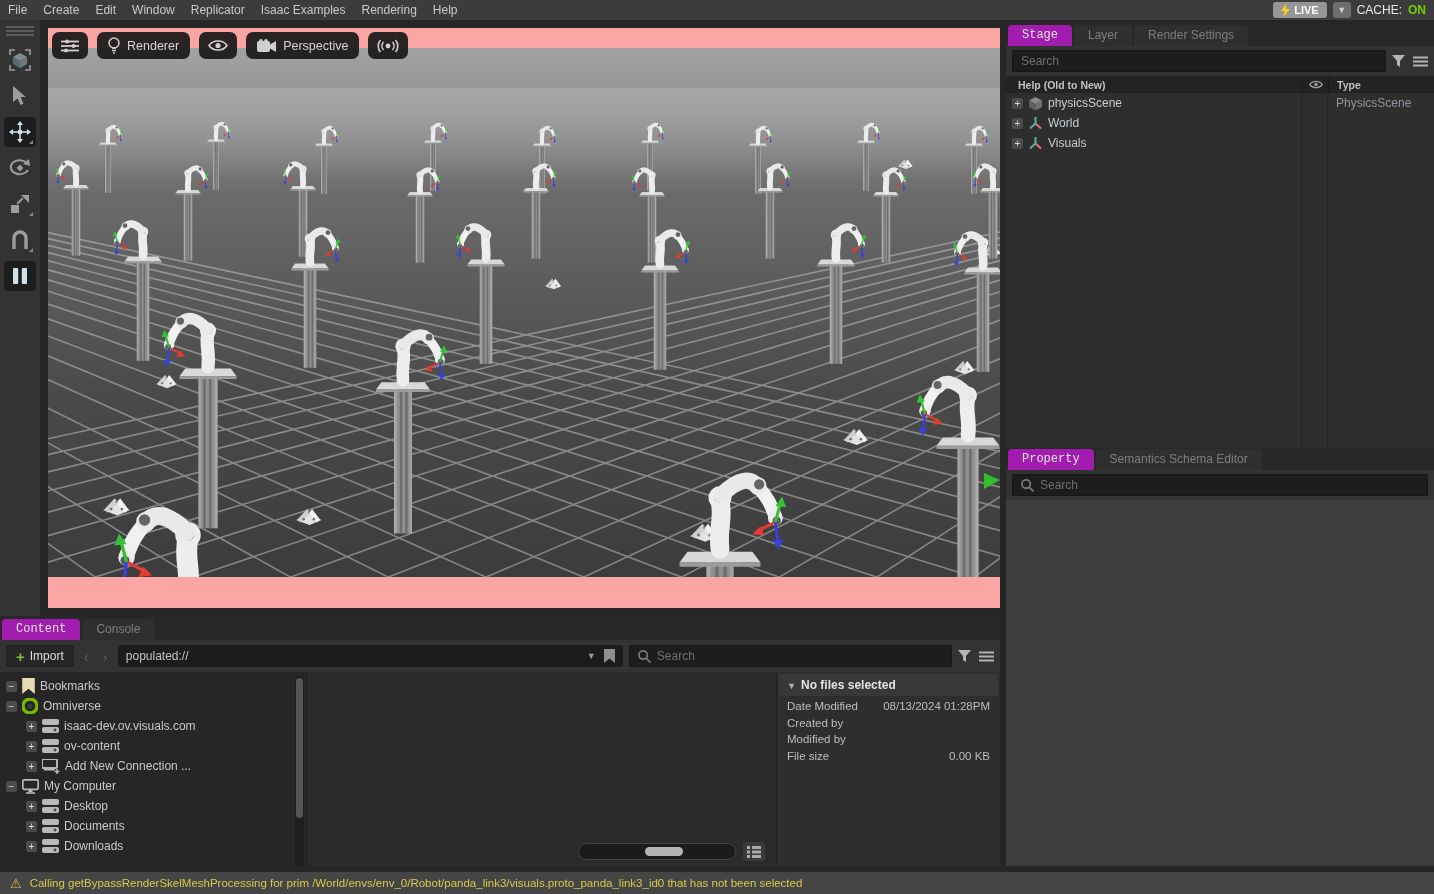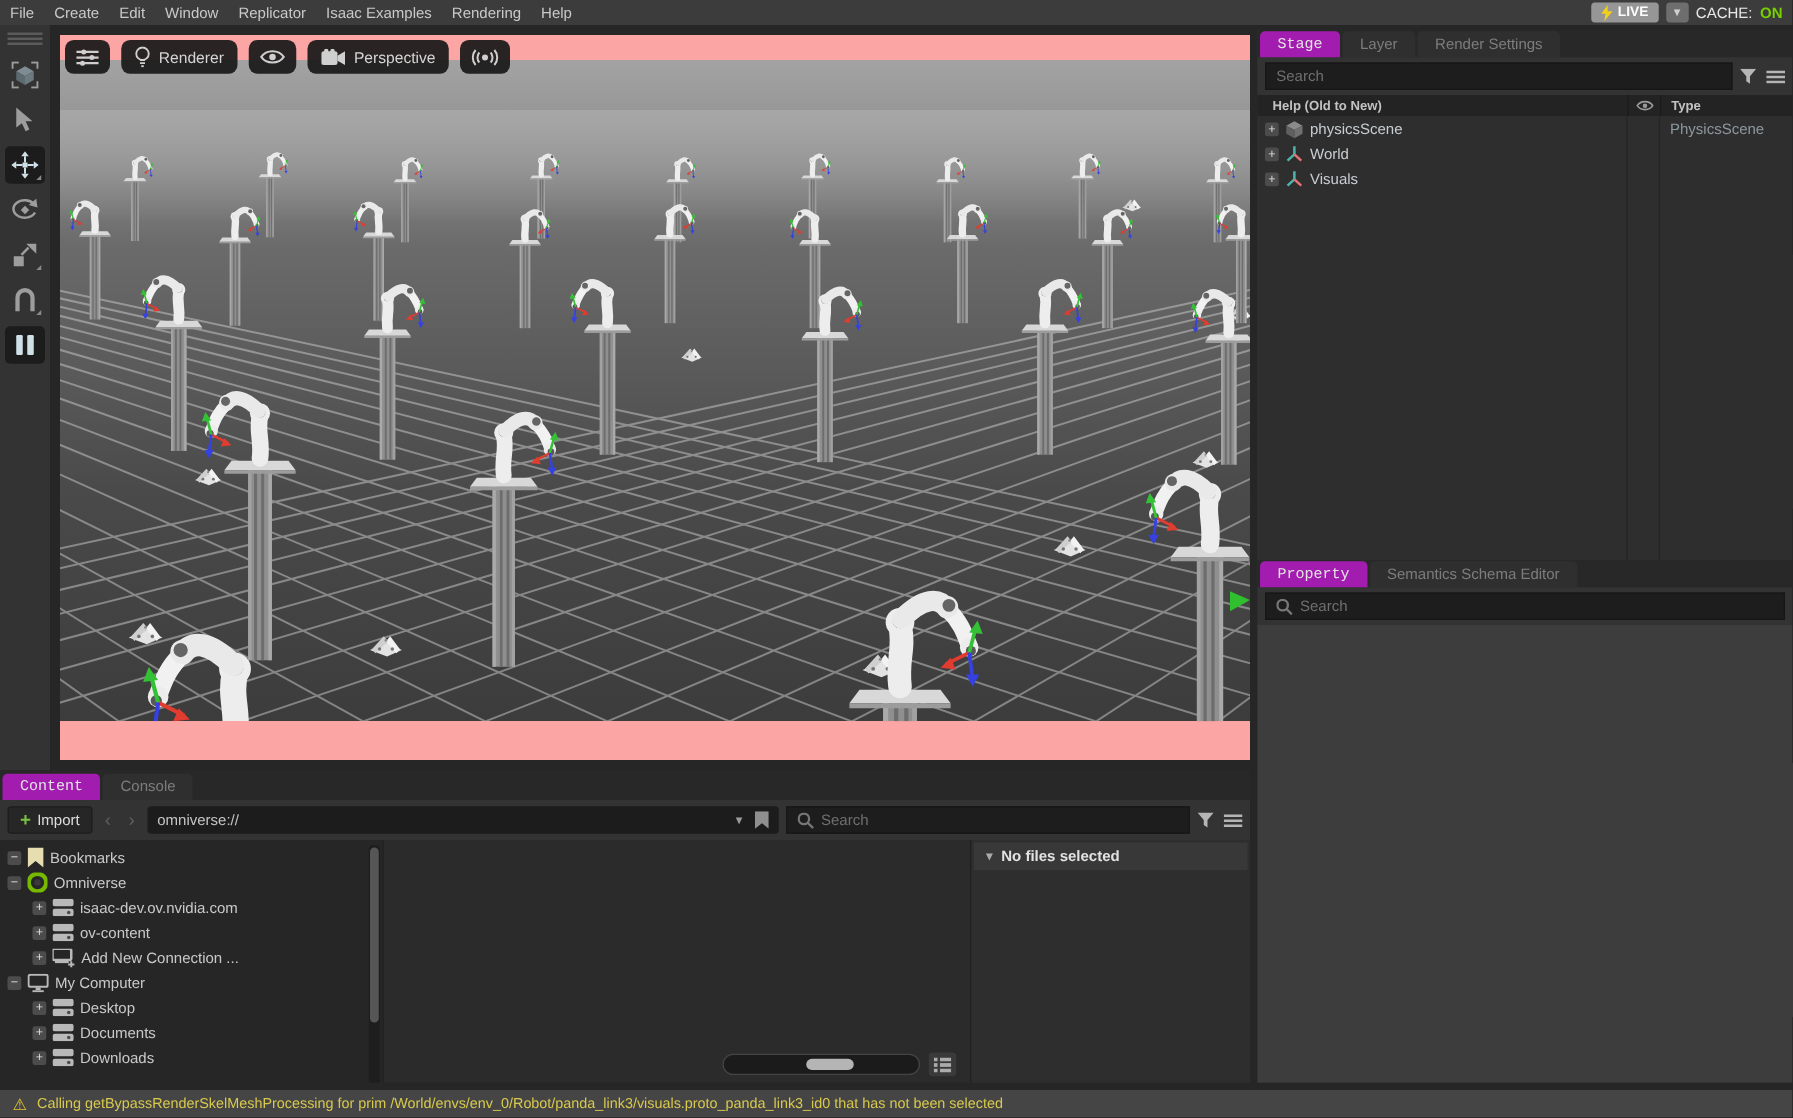--- a/index.html
+++ b/index.html
@@ -526,21 +526,21 @@
         <span class="tab">Console</span>
       </div>
     <div id="cb-toolbar">
       <span class="import-btn">
         <span class="import-plus">+</span>
         <span>Import</span>
       </span>
       <span class="nav-chev">‹</span>
       <span class="nav-chev">›</span>
       <span class="path-bar">
-        <span class="path-text">omniverse://</span>
+        <span class="path-text">populated://</span>
         <span class="path-caret">▼</span>
         <svg width="11" height="14" viewBox="0 0 11 14" fill="#8f8f8f">
             <polygon points="0,0 11,0 11,14 5.5,9.5 0,14"></polygon>
           </svg>
       </span>
       <span class="search-wrap" id="cb-search">
         <svg width="13" height="13" viewBox="0 0 14 14" fill="none" stroke="#777" stroke-width="2">
             <circle cx="5.5" cy="5.5" r="4.5"></circle>
             <line x1="9" y1="9" x2="13.5" y2="13.5"></line>
           </svg>
@@ -581,21 +581,21 @@
             </div>
             <div class="crow" style="padding-left: 26px;">
               <span class="expander">+</span>
 
               <svg width="17" height="14" viewBox="0 0 17 14" fill="#b9b9b9">
                 <rect x="0" y="0" width="17" height="6" rx="2"></rect>
                 <rect x="0" y="8" width="17" height="6" rx="2"></rect>
                 <circle cx="13" cy="11" r="1.4" fill="#4a4a4a"></circle>
               </svg>
 
-              <span class="lbl">isaac-dev.ov.nvidia.com</span>
+              <span class="lbl">isaac-dev.ov.visuals.com</span>
             </div>
             <div class="crow" style="padding-left: 26px;">
               <span class="expander">+</span>
 
               <svg width="17" height="14" viewBox="0 0 17 14" fill="#b9b9b9">
                 <rect x="0" y="0" width="17" height="6" rx="2"></rect>
                 <rect x="0" y="8" width="17" height="6" rx="2"></rect>
                 <circle cx="13" cy="11" r="1.4" fill="#4a4a4a"></circle>
               </svg>
 
@@ -672,20 +672,39 @@
               <rect x="5" y="4.5" width="9" height="3"></rect>
             <rect x="0" y="9" width="3" height="3"></rect>
               <rect x="5" y="9" width="9" height="3"></rect>
           </svg>
         </div>
       </div>
       <div id="cb-details">
         <div id="details-header">
           <span>No files selected</span>
         </div>
+        <div>
+
+        <div class="detail-row">
+              <span>Date Modified</span>
+              <span>08/13/2024 01:28PM</span>
+            </div>
+            <div class="detail-row">
+              <span>Created by</span>
+              <span></span>
+            </div>
+            <div class="detail-row">
+              <span>Modified by</span>
+              <span></span>
+            </div>
+            <div class="detail-row">
+              <span>File size</span>
+              <span>0.00 KB</span>
+            </div>
+          </div>
       </div>
     </div>
   </div>
 
   <div id="status-bar">
     <span class="warn-icon">⚠</span>
     <span class="warn-text">Calling getBypassRenderSkelMeshProcessing for prim /World/envs/env_0/Robot/panda_link3/visuals.proto_panda_link3_id0 that has not been selected</span>
   </div>
 
 </div>

